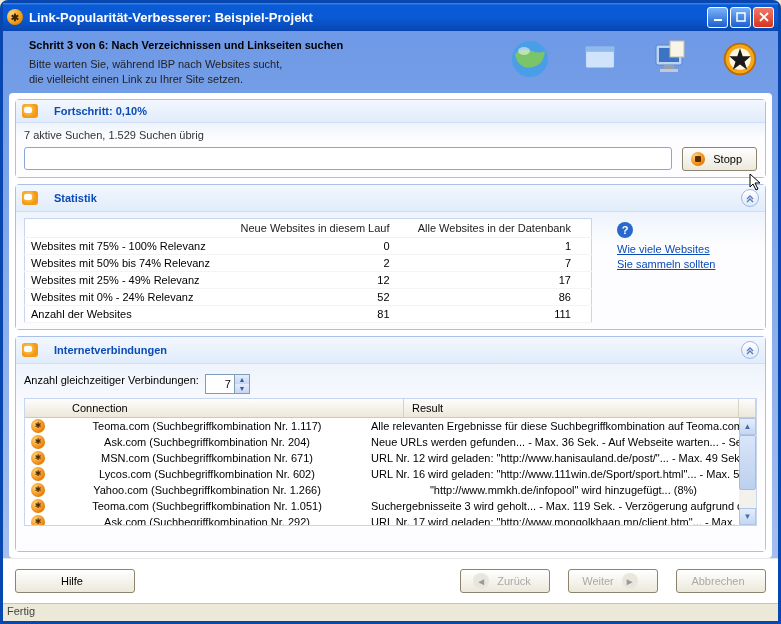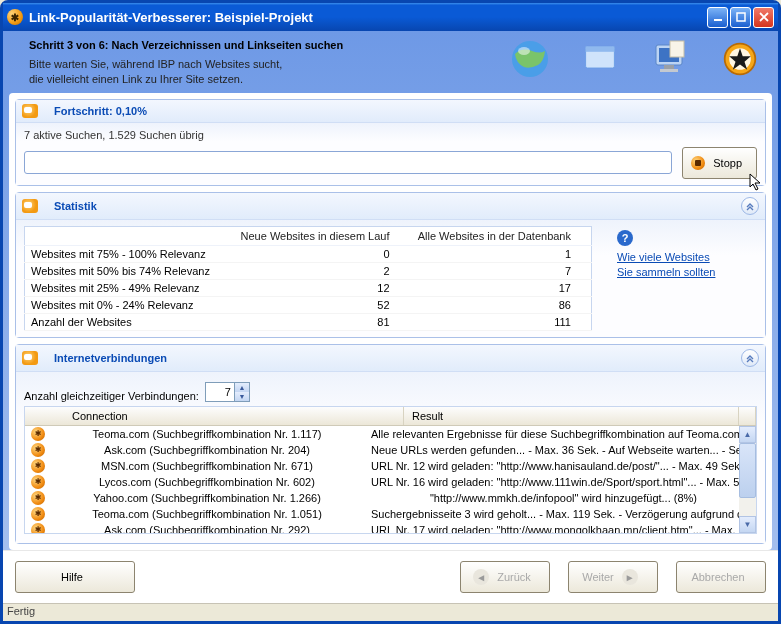--- a/index.html
+++ b/index.html
@@ -146,21 +146,21 @@
     display: flex; gap: 10px; align-items: center;
   }
   .progress-bar {
     flex: 1;
     height: 23px;
     border: 1px solid #8aa6d6;
     border-radius: 3px;
     background: #fff;
   }
   .btn {
-    height: 32px;
+    height: 24px;
     padding: 0 14px 0 8px;
     border: 1px solid #8c846f;
     border-radius: 3px;
     background: linear-gradient(to bottom, #fff, #ece8da);
     display: inline-flex;
     align-items: center;
     gap: 8px;
     font-size: 11px;
     cursor: pointer;
   }
@@ -206,21 +206,21 @@
     width: 16px; height: 16px;
     border-radius: 50%;
     background: #2a69cc;
     color: #fff;
     display: inline-flex; align-items: center; justify-content: center;
     font-weight: bold;
     margin-bottom: 4px;
   }
   .side-help a { color: #0a4bb5; text-decoration: underline; display: block; line-height: 1.35; }
   .conn-controls {
-    display: flex; align-items: flex-end; gap: 6px;
+    display: flex; align-items: flex-start; gap: 6px;
     padding: 4px 0;
   }
   .spinner {
     display: inline-flex; align-items: center;
     border: 1px solid #7f9db9;
     height: 20px;
   }
   .spinner input {
     width: 28px; border: none; height: 18px; text-align: right;
     padding-right: 3px; font-family: inherit; font-size: 11px;

